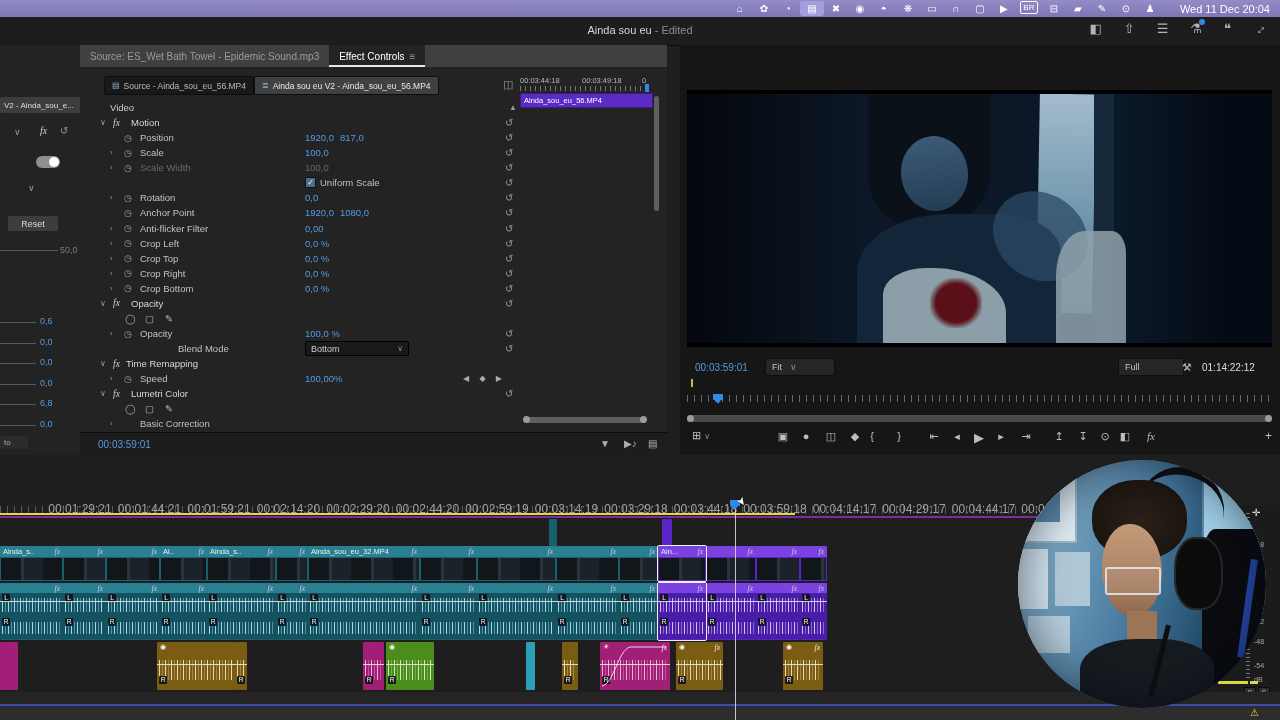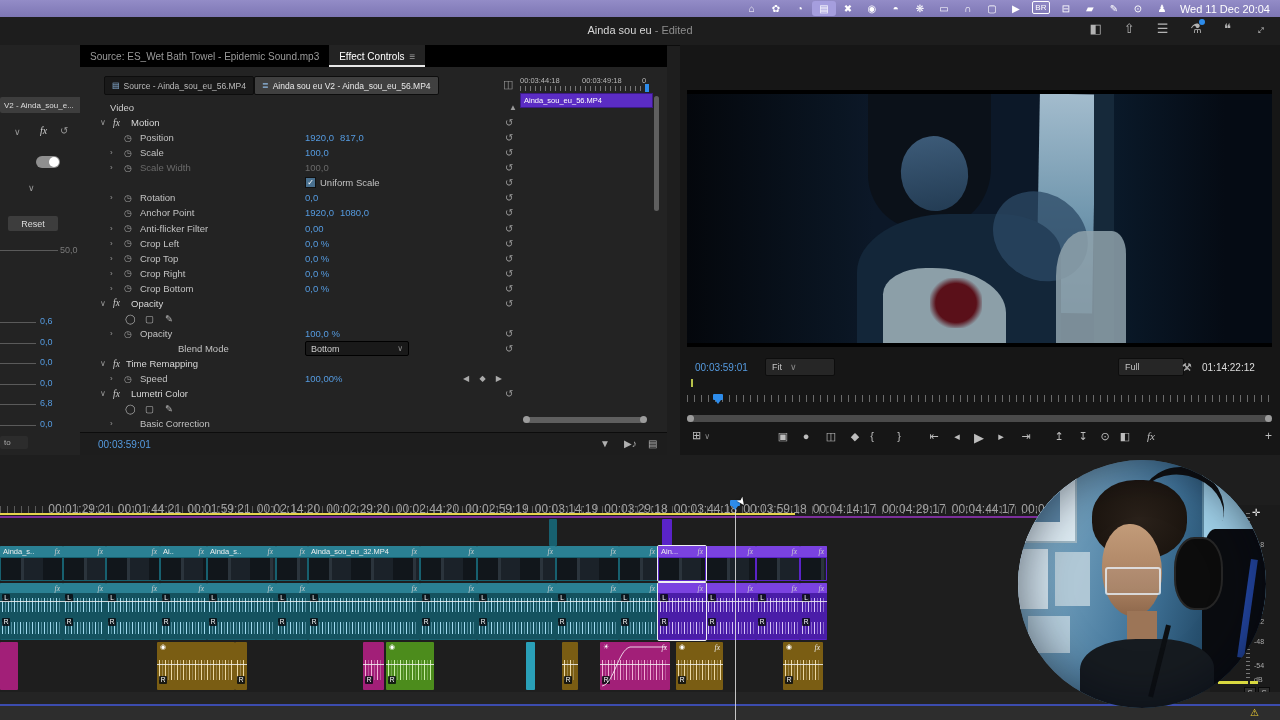--- a/index.html
+++ b/index.html
@@ -5,31 +5,31 @@
   html,body{margin:0;padding:0;background:#000;}
   #app{position:relative;width:1280px;height:720px;overflow:hidden;background:#1e1e1e;
        font-family:"Liberation Sans",sans-serif;color:#c8c8c8;-webkit-font-smoothing:antialiased;}
   .abs{position:absolute;}
   
   #menubar{position:absolute;left:0;top:0;width:1280px;height:17px;
     background:linear-gradient(180deg,#938cc7,#7d76b4);display:flex;align-items:center;justify-content:flex-end;}
   .mb-ic{width:24px;height:15px;display:flex;align-items:center;justify-content:center;
     color:#fff;font-size:10px;line-height:1;}
   .mb-ic.hl{background:#a59ede;border-radius:3px;}
-  #mb-clock{color:#fff;font-size:11px;margin:0 10px 0 6px;white-space:nowrap;}
+  #mb-clock{color:#fff;font-size:11px;margin:0 10px 0 18px;white-space:nowrap;}
   
   #titlebar{position:absolute;left:0;top:17px;width:1280px;height:28px;background:#1d1d1d;border-bottom:1px solid #0c0c0c;}
   #tb-title{position:absolute;left:0;right:0;top:7px;text-align:center;font-size:11px;color:#d6d6d6;}
   #tb-title .suffix{color:#8d8d8d;}
   #tb-icons{position:absolute;right:14px;top:4px;display:flex;gap:22px;color:#b4b4b4;font-size:13px;}
   #tb-icons .flask{position:relative;}
   #tb-icons .flask i{position:absolute;right:-3px;top:-2px;width:6px;height:6px;border-radius:50%;background:#2d8ceb;}
   .diag{display:inline-block;transform:rotate(-45deg);}
   
-  .tabbar{position:absolute;height:22px;background:#000000;display:flex;align-items:center;font-size:10px;color:#9a9a9a;border-bottom:1px solid #0c0c0c;}
+  .tabbar{position:absolute;height:22px;background:#404040;display:flex;align-items:center;font-size:10px;color:#9a9a9a;border-bottom:1px solid #0c0c0c;}
   .tab{padding:0 10px;height:22px;display:flex;align-items:center;gap:5px;white-space:nowrap;}
   .tab.active{color:#fff;background:#232323;box-shadow:inset 0 -2px 0 #e8e8e8;}
   
   #es{position:absolute;left:0;top:45px;width:80px;height:410px;background:#232323;border-right:1px solid #000;overflow:hidden;}
   #es .chip{background:#3d3d3d;border-radius:2px;color:#ddd;font-size:8px;display:flex;align-items:center;padding:0 4px;white-space:nowrap;overflow:hidden;}
   .slider-line{position:absolute;height:1px;background:#5a5a5a;}
   .bluev{color:#559be0;font-size:9px;}
   .grayv{color:#7a7a7a;font-size:9px;}
   .toggle{position:absolute;width:24px;height:12px;border-radius:6px;background:#8f8f8f;}
   .toggle i{position:absolute;right:1px;top:1px;width:10px;height:10px;border-radius:50%;background:#fff;}

